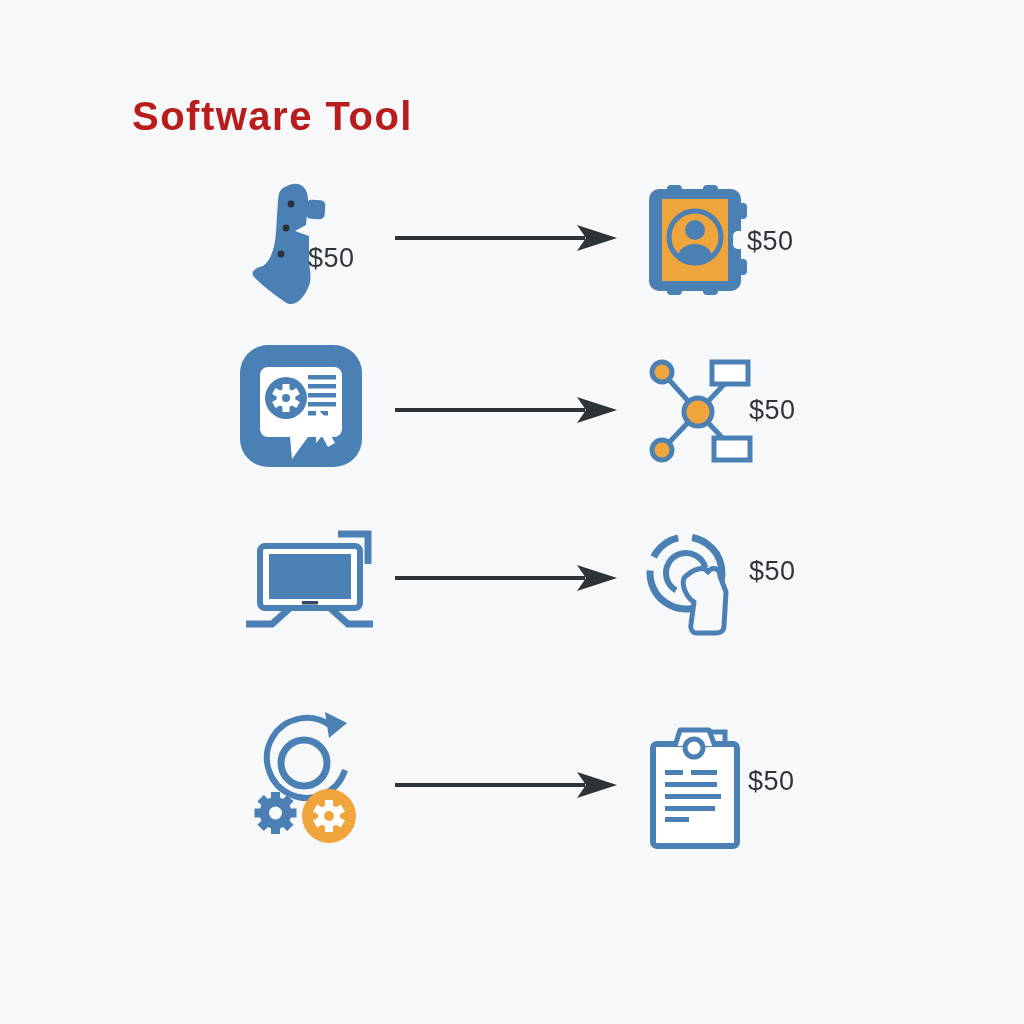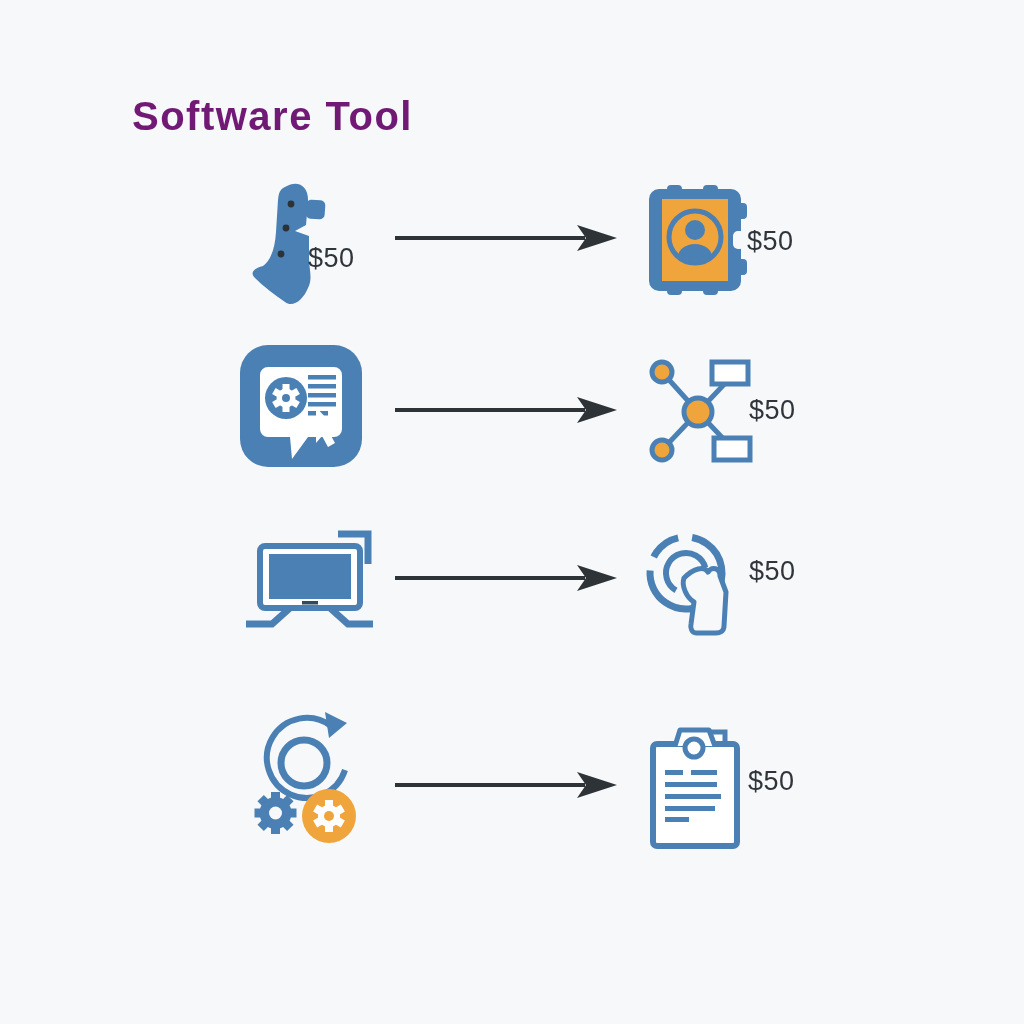--- a/index.html
+++ b/index.html
@@ -5,21 +5,21 @@
   html,body{margin:0;padding:0;}
   body{
     width:1024px;height:1024px;position:relative;overflow:hidden;
     background:#f7f8f9;
     font-family:"Liberation Sans", sans-serif;
   }
   .abs{position:absolute;}
   .title{
     left:132px;top:94px;
     font-size:40px;font-weight:700;letter-spacing:1.5px;
-    color:#701a75;
+    color:#b91c1c;
   }
   .price{
     font-size:27px;font-weight:500;color:#2f353b;letter-spacing:0.5px;
   }
   .arrow-svg{width:228px;height:30px;}
   svg{display:block;}
 </style>
 </head>
 <body>
 

